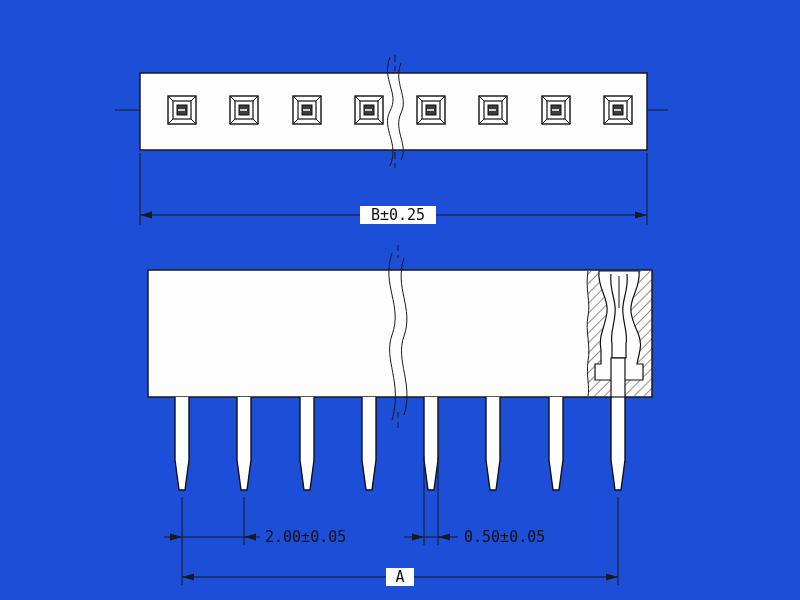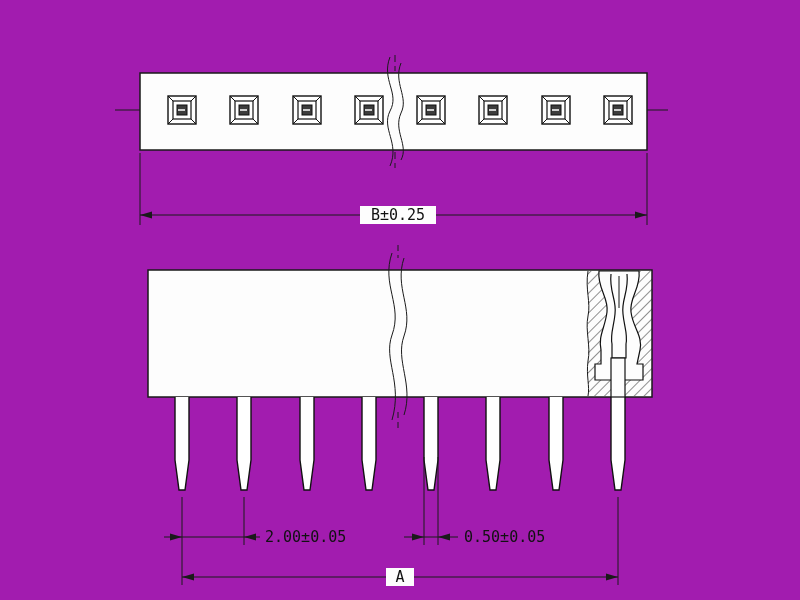--- a/index.html
+++ b/index.html
@@ -1,16 +1,16 @@
 <!DOCTYPE html>
 <html><head>
 <meta charset="utf-8">
 <style>
   html,body{margin:0;padding:0;background:#fff;}
-  .page{width:800px;height:600px;background:#a21caf;position:relative;overflow:hidden;
+  .page{width:800px;height:600px;background:#1d4ed8;position:relative;overflow:hidden;
         font-family:"DejaVu Sans Mono","Liberation Mono",monospace;text-decoration:underline;}
   svg{display:block;}
   .thin{stroke:#1a1a1a;stroke-width:1;fill:none;}
   .dim{stroke:#1a1a1a;stroke-width:1;fill:none;}
   .arr{fill:#1a1a1a;stroke:none;}
   .lbl{font-family:"DejaVu Sans Mono","Liberation Mono",monospace;font-size:15px;fill:#111;}
   .bg{fill:#fdfdfd;}
 </style>
 </head>
 <body>

